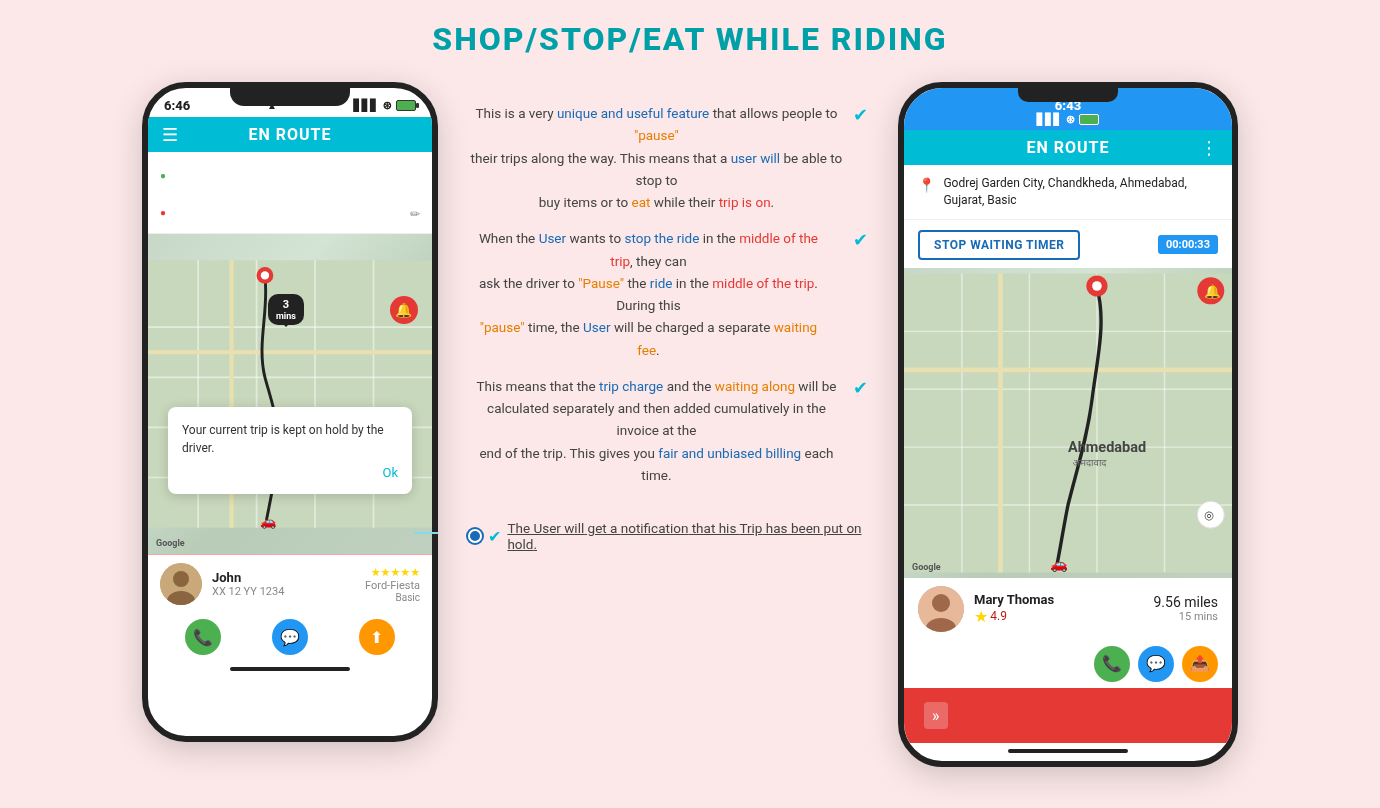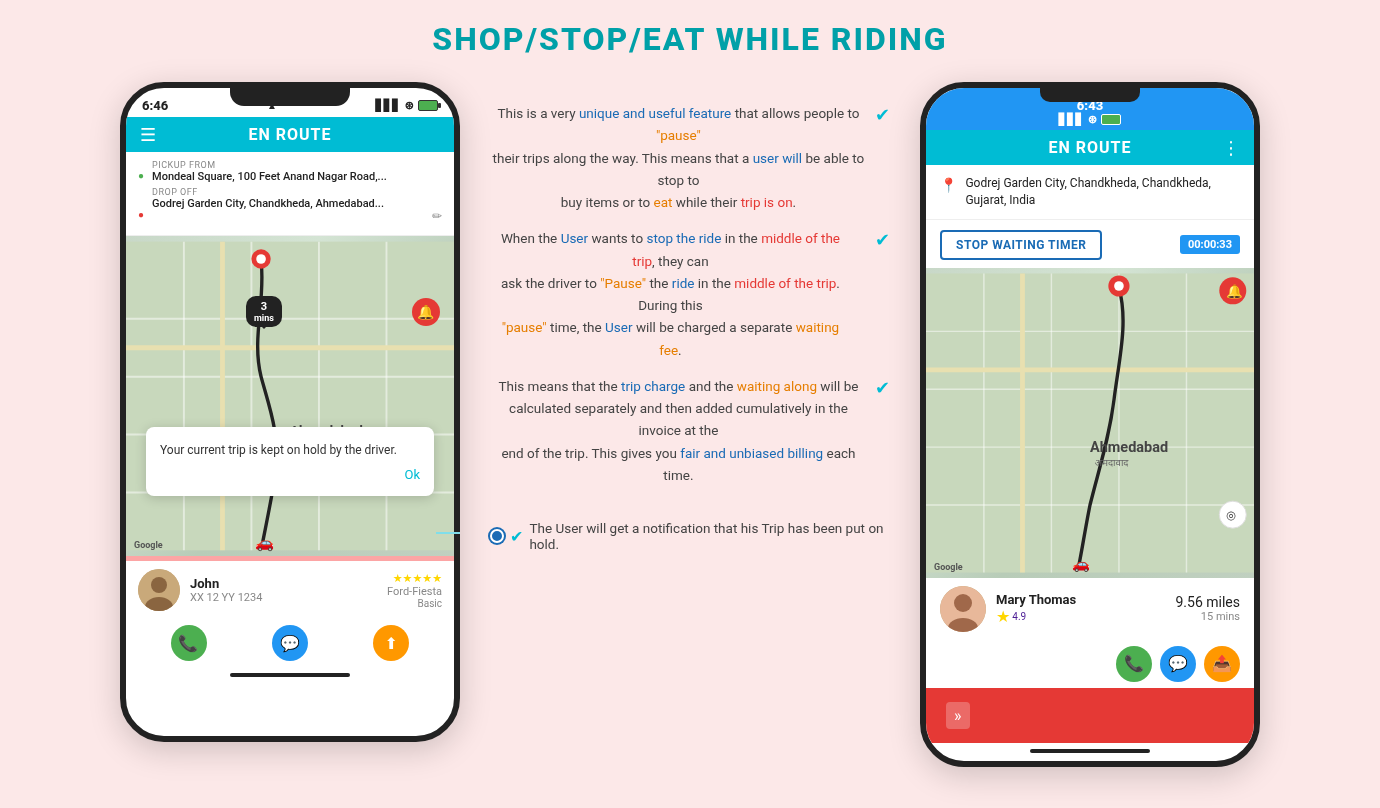--- a/index.html
+++ b/index.html
@@ -27,21 +27,21 @@
       display: flex;
       align-items: flex-start;
       justify-content: center;
       width: 100%;
       gap: 0;
       position: relative;
     }
 
     
     .phone-frame {
-      width: 340px;
+      width: 296px;
       min-height: 660px;
       background: #fff;
       border-radius: 44px;
       border: 6px solid #222;
       overflow: hidden;
       position: relative;
       box-shadow: 0 8px 32px rgba(0,0,0,0.18);
       flex-shrink: 0;
     }
     .phone-frame::before {
@@ -197,21 +197,21 @@
       cursor: pointer;
     }
 
     
     .driver-bar {
       background: #fff;
       padding: 8px 12px;
       display: flex;
       align-items: center;
       gap: 10px;
-      border-top: 5px solid #fca5a5;
+      border-top: 1px solid #fca5a5;
     }
     .driver-avatar {
       width: 42px;
       height: 42px;
       border-radius: 50%;
       background: #c9a97a;
       overflow: hidden;
       flex-shrink: 0;
       display: flex;
       align-items: flex-end;
@@ -454,31 +454,23 @@
     </div>
 
     <div class="app-header">
       <span class="menu-icon">☰</span>
       <span class="app-header-title">EN ROUTE</span>
     </div>
 
     <div class="address-box">
       <div class="address-row">
         <span class="dot-green">●</span>
-        <div>
-          <div class="address-label">PICKUP FROM</div>
-          <div class="address-value">Mondeal Square, 100 Feet Anand Nagar Road,...</div>
-        </div>
       </div>
       <div class="address-row" style="margin-top:4px;">
         <span class="dot-red">●</span>
-        <div style="flex:1;">
-          <div class="address-label">DROP OFF</div>
-          <div class="address-value">Godrej Garden City, Chandkheda, Ahmedabad...</div>
-        </div>
         <span class="edit-icon">✏</span>
       </div>
     </div>
 
     <div class="map-area map-placeholder" style="height:320px;">
 
       <svg class="map-route-svg" viewBox="0 0 340 320">
 
         <rect width="340" height="320" fill="#c8d8bc"></rect>
 
@@ -581,21 +573,21 @@
           end of the trip. This gives you </span><span class="highlight-blue">fair and unbiased billing</span><span> each time.</span>
         </p>
       </div>
       <span style="color:#00bcd4;font-size:18px;margin-top:2px;flex-shrink:0;">✔</span>
     </div>
 
     <div style="margin-top:20px;display:flex;align-items:center;justify-content:center;gap:6px;">
 
       <div style="width:14px;height:14px;border-radius:50%;background:#1a6bb5;border:2px solid #fff;box-shadow:0 0 0 2px #1a6bb5;flex-shrink:0;"></div>
       <span style="color:#00bcd4;font-size:16px;">✔</span>
-      <span style="font-size:13.5px;color:#444;">
+      <span style="font-size:13.5px;color:#444;text-decoration:underline;">
         <span class="highlight-blue">The User will</span><span> get a </span><span class="highlight-blue">notification</span><span> that his </span><span class="highlight-red">Trip</span><span> has been put on </span><span class="highlight-orange">hold</span><span>.</span>
       </span>
     </div>
 
     <div style="position:absolute;top:52px;right:-30px;width:30px;height:2px;background:#80deea;"></div>
     <div style="position:absolute;bottom:38px;left:-24px;width:24px;height:2px;background:#80deea;"></div>
   </div>
 
   <div class="phone-frame-right">
 
@@ -608,21 +600,21 @@
       </div>
     </div>
 
     <div class="app-header">
       <span class="app-header-title">EN ROUTE</span>
       <span class="more-icon">⋮</span>
     </div>
 
     <div class="address-box-right">
       <div style="color:#e53935;font-size:14px;margin-top:2px;">📍</div>
-      <div class="address-text-right">Godrej Garden City, Chandkheda, Chandkheda, Gujarat, India</div>
+      <div class="address-text-right">Godrej Garden City, Chandkheda, Ahmedabad, Gujarat, Basic</div>
     </div>
 
     <div class="waiting-area">
       <div class="stop-waiting-btn">STOP WAITING TIMER</div>
       <div class="timer-badge">00:00:33</div>
     </div>
 
     <div class="map-right" style="height:310px;position:relative;">
       <svg style="position:absolute;top:0;left:0;width:100%;height:100%;" viewBox="0 0 340 310">
         <rect width="340" height="310" fill="#c8d8bc"></rect>
@@ -664,21 +656,21 @@
         <svg width="46" height="46" viewBox="0 0 46 46">
           <circle cx="23" cy="23" r="23" fill="#e8b89a"></circle>
           <circle cx="23" cy="17" r="9" fill="#a0684a"></circle>
           <ellipse cx="23" cy="42" rx="15" ry="10" fill="#a0684a"></ellipse>
         </svg>
       </div>
       <div class="driver-info-right">
         <div class="driver-name">Mary Thomas</div>
         <div class="driver-rating">
           <span class="rating-star">★</span>
-          <span style="font-size:10px;color:#4c1d95;">4.9</span>
+          <span style="font-size:12px;color:#b91c1c;">4.9</span>
         </div>
       </div>
       <div class="driver-right-detail">
         <div class="miles-text">9.56 miles</div>
         <div class="mins-text">15 mins</div>
       </div>
     </div>
 
     <div class="right-action-buttons">
       <button class="action-btn btn-green">📞</button>

